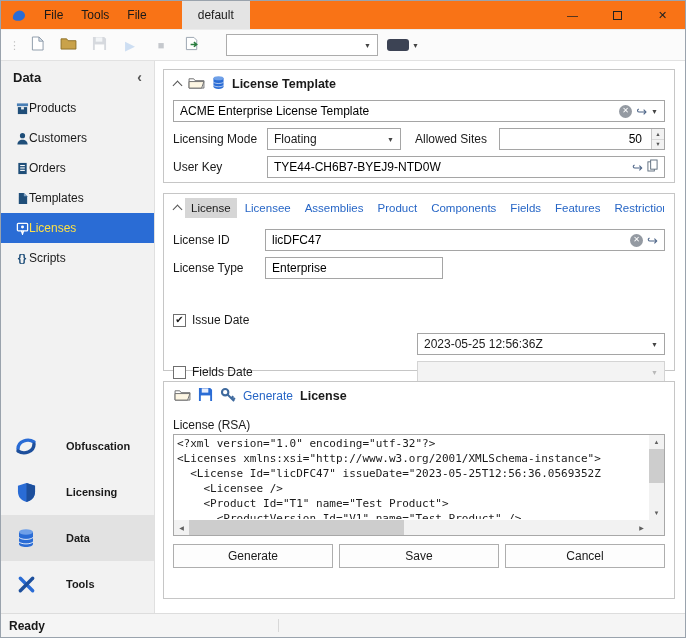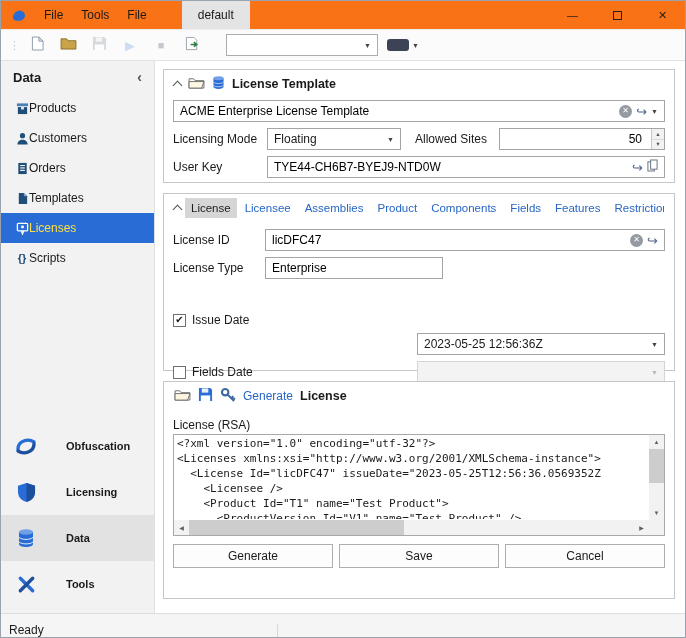--- a/index.html
+++ b/index.html
@@ -83,21 +83,21 @@
   .hscroll{position:absolute;left:0;bottom:0;right:15px;height:15px;background:#f2f2f2;display:flex;align-items:center;}
   .corner{position:absolute;right:0;bottom:0;width:15px;height:15px;background:#f2f2f2;}
   .sbtn{flex:none;width:15px;height:14px;display:flex;align-items:center;justify-content:center;font-size:6px;color:#606060;}
   .vthumb{width:15px;height:34px;background:#cdcdcd;flex:none;}
   .hthumb{height:15px;width:215px;background:#cdcdcd;flex:none;}
   .vspace,.hspace{flex:1;}
 
   .btn-row{display:flex;gap:6px;margin:8px 9px 0;}
   .btn{flex:1;height:24px;background:#fdfdfd;border:1px solid #aeaeae;font:inherit;font-size:12px;color:#1a1a1a;}
 
-  .statusbar{height:24px;flex:none;display:flex;align-items:flex-end;background:#f5f5f5;border-top:1px solid #ddd;padding:0 8px;}
+  .statusbar{height:24px;flex:none;display:flex;align-items:center;background:#f5f5f5;border-top:1px solid #ddd;padding:0 8px;font-weight:bold;}
   .status-divider{width:1px;height:13px;background:#d8d8d8;margin-left:233px;}
 </style>
 </head>
 <body>
 
 <div class="window">
 
   <div class="titlebar">
     <span class="app-logo">
       <svg width="16" height="14" viewBox="0 0 16 14">

